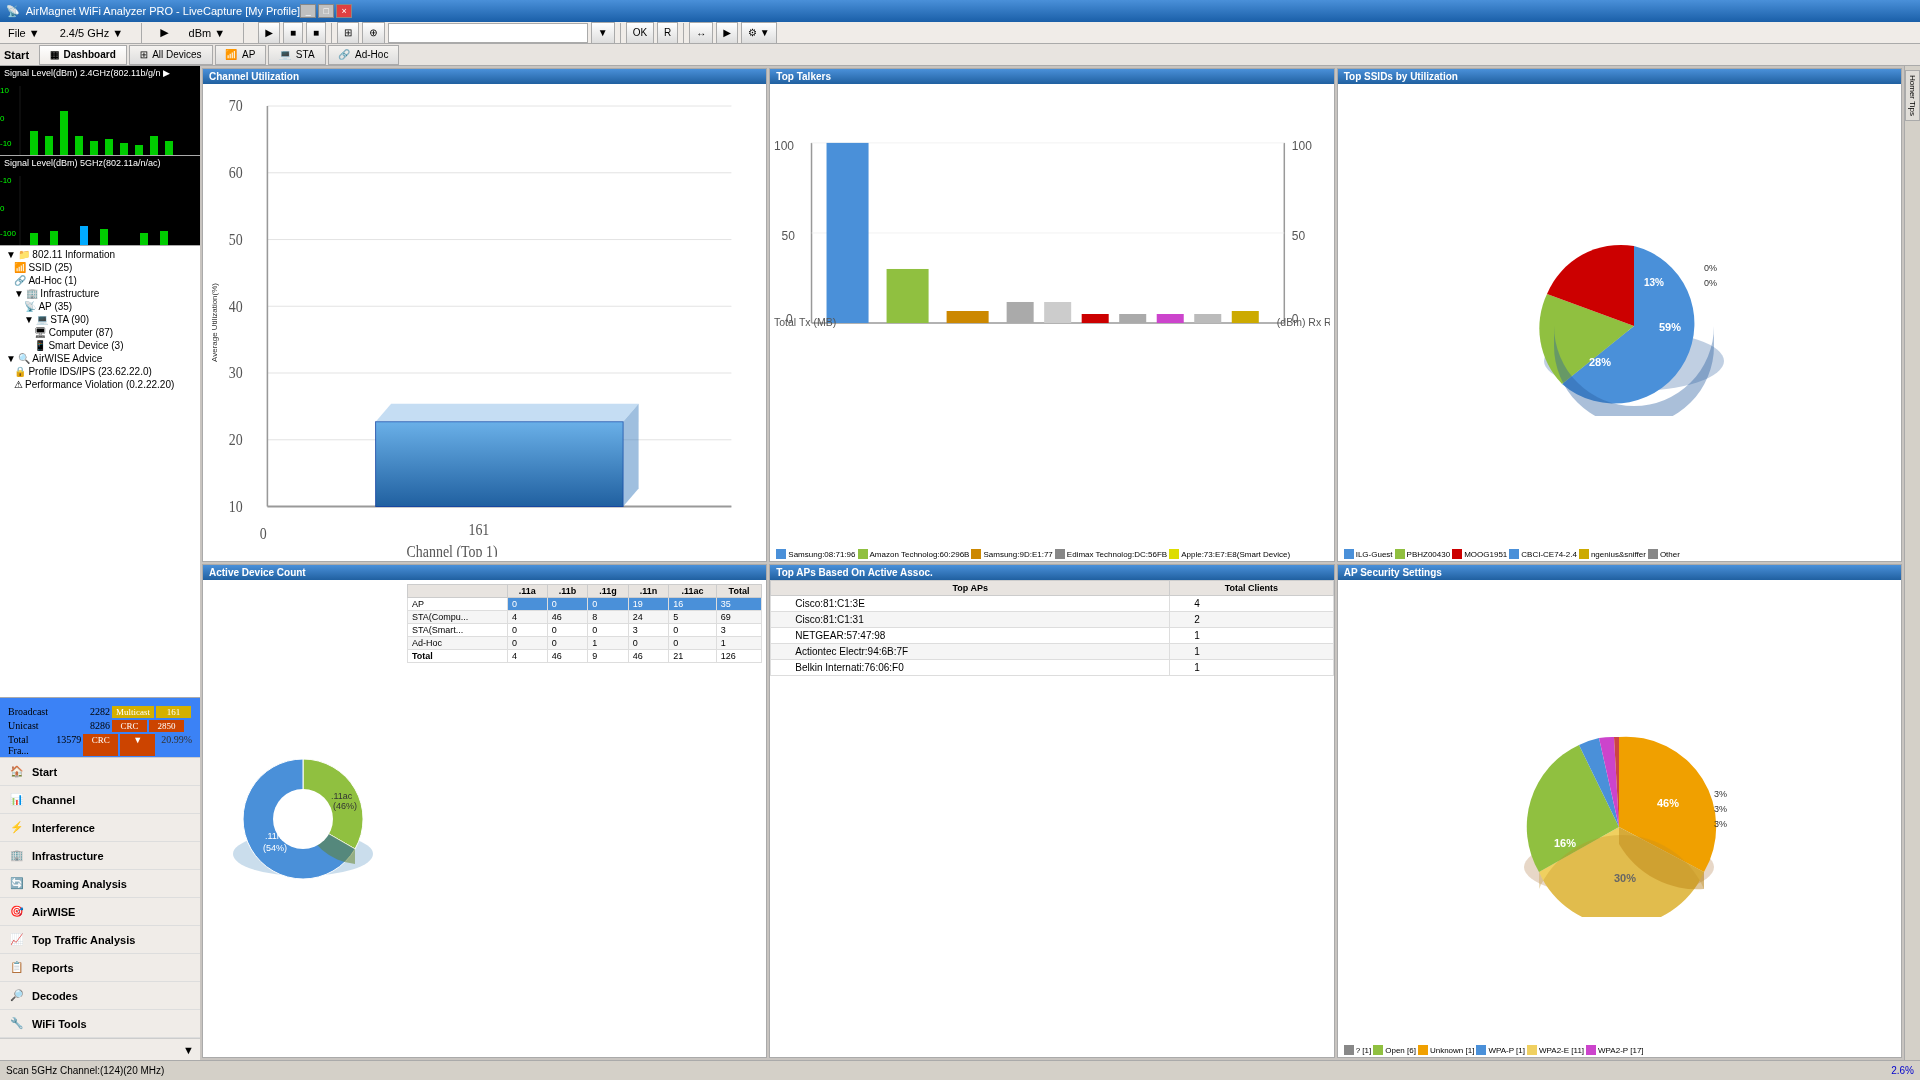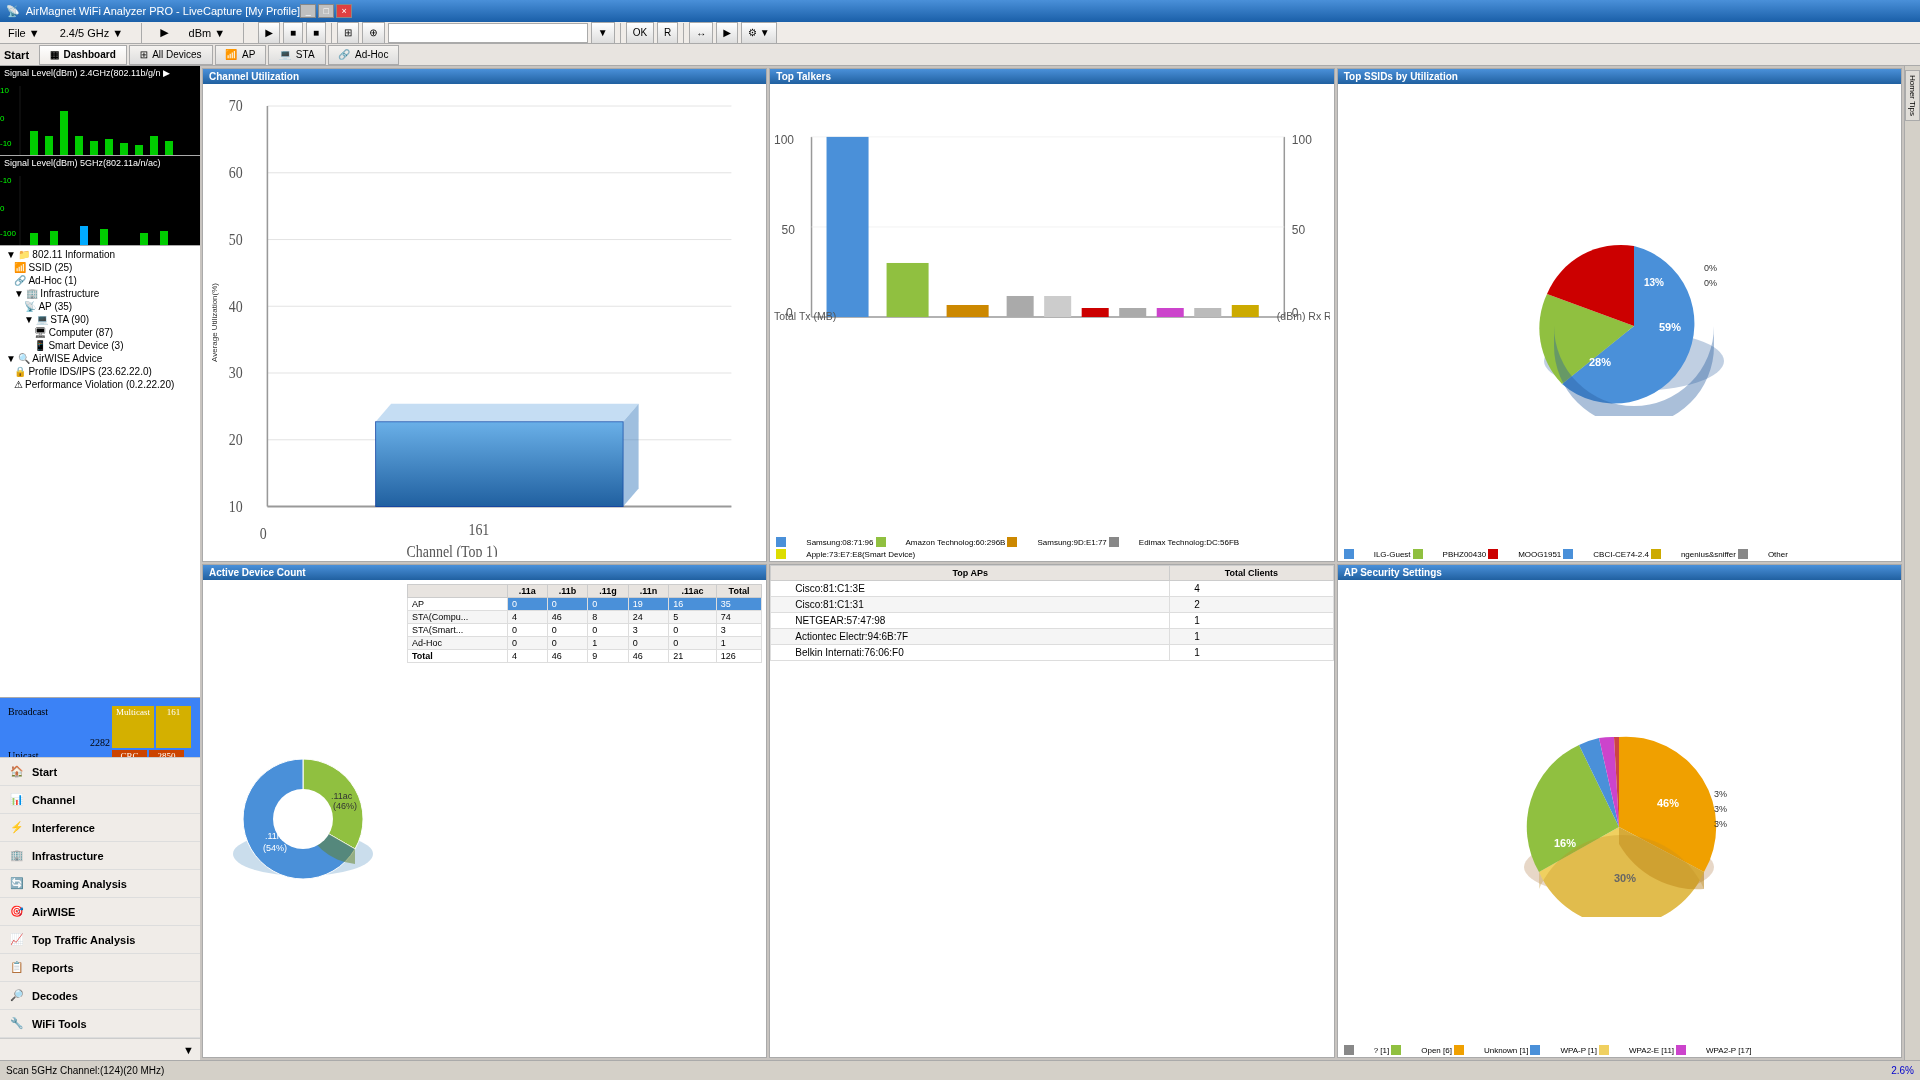--- a/index.html
+++ b/index.html
@@ -88,21 +88,21 @@
     #stats-bar {
       height: 60px;
       background: #3b82f6;
       border-top: 1px solid #aaa;
       padding: 8px;
       font-size: 10px;
       font-family: Liberation Serif, serif;
     }
     .stat-row { display: flex; gap: 2px; margin-bottom: 2px; }
     .stat-label { width: 55px; }
-    .stat-value { width: 45px; text-align: right; margin-top: 31px; }
+    .stat-value { width: 45px; text-align: right; }
     .stat-badge { padding: 1px 4px; color: white; font-size: 9px; min-width: 35px; text-align: center; }
     .badge-yellow { background: #d4b000; }
     .badge-orange { background: #cc4400; }
     .badge-red-orange { background: #cc4400; }
 
     
     #nav-sidebar {
       width: 200px;
       background: #f0ece8;
       border-top: 1px solid #ccc;
@@ -122,21 +122,21 @@
     .nav-icon { width: 18px; height: 18px; display: flex; align-items: center; justify-content: center; }
 
     
     #content-area { flex: 1; display: flex; flex-direction: column; background: #c8c4c0; overflow: hidden; }
     #content-grid { display: grid; grid-template-columns: 1fr 1fr 1fr; grid-template-rows: 1fr 1fr; gap: 2px; flex: 1; padding: 2px; }
     .panel { background: #fff; border: 1px solid #aaa; display: flex; flex-direction: column; overflow: hidden; }
     .panel-header { background: linear-gradient(to bottom, #4a90d9, #2060a0); color: white; padding: 2px 6px; font-size: 10px; font-weight: bold; flex-shrink: 0; }
 
     
     .legend-area { padding: 2px 6px; display: flex; flex-wrap: wrap; gap: 2px; font-size: 8px; }
-    .legend-item { display: flex; align-items: center; gap: 20px; }
+    .legend-item { display: flex; align-items: center; gap: 2px; }
     .legend-sq { width: 10px; height: 10px; flex-shrink: 0; }
 
     
     .ap-table { flex: 1; overflow: auto; }
     table { width: 100%; border-collapse: collapse; font-size: 10px; }
     th { background: #e8e4e0; border: 1px solid #ccc; padding: 2px 6px; font-size: 9px; }
     td { border: 1px solid #ddd; padding: 2px 24px; }
     tr:nth-child(even) td { background: #f5f5f5; }
     .bottom-table td { font-size: 9px; padding: 1px 4px; }
     .bottom-table th { font-size: 9px; padding: 1px 4px; }
@@ -655,21 +655,21 @@
                   <td class="cell-highlight">16</td>
                   <td class="cell-highlight">35</td>
                 </tr>
                 <tr>
                   <td>STA(Compu...</td>
                   <td>4</td>
                   <td>46</td>
                   <td>8</td>
                   <td>24</td>
                   <td>5</td>
-                  <td>74</td>
+                  <td>69</td>
                 </tr>
                 <tr>
                   <td>STA(Smart...</td>
                   <td>0</td>
                   <td>0</td>
                   <td>0</td>
                   <td>3</td>
                   <td>0</td>
                   <td>3</td>
                 </tr>
@@ -691,20 +691,23 @@
                   <td>21</td>
                   <td>126</td>
                 </tr>
               </tbody>
             </table>
           </div>
         </div>
       </div>
 
       <div class="panel">
+        <div class="panel-header">
+          <span>Top APs Based On Active Assoc.</span>
+        </div>
         <div class="ap-table">
           <table>
             <thead>
               <tr>
                 <th>Top APs</th>
                 <th>Total Clients</th>
               </tr>
             </thead>
             <tbody>
               <tr>

